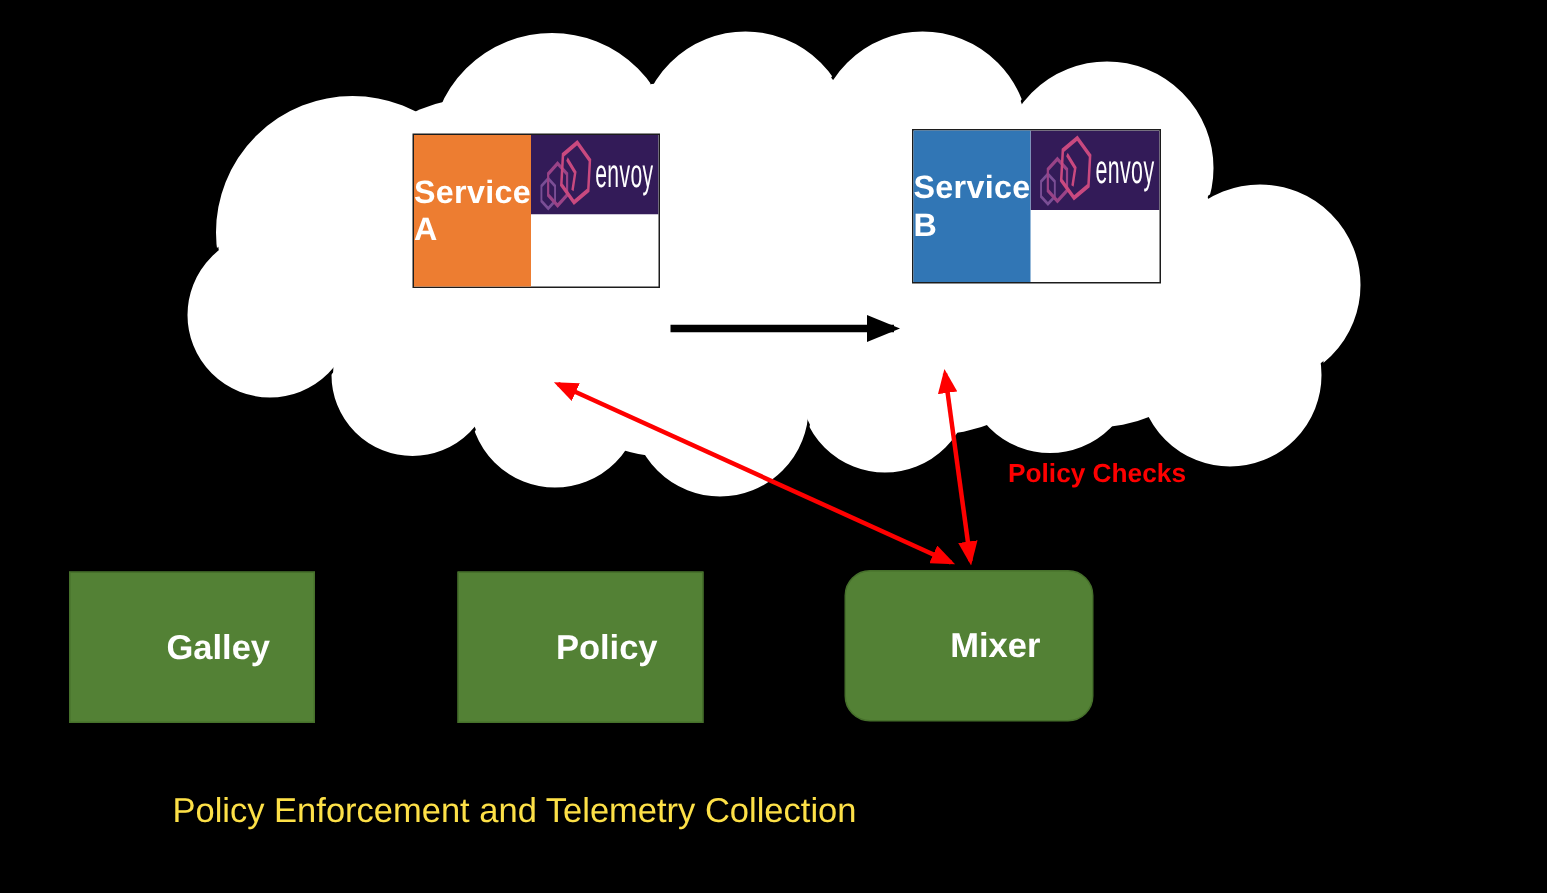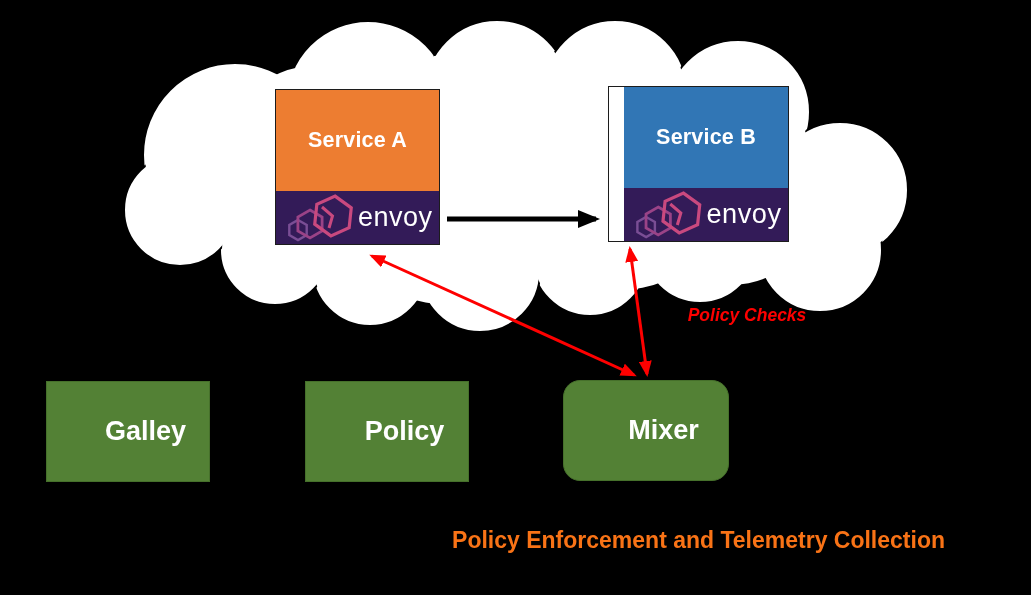--- a/index.html
+++ b/index.html
@@ -1,38 +1,38 @@
 <!DOCTYPE html>
 <html><head>
 <meta charset="utf-8">
 <style>
   html,body{margin:0;padding:0;background:#000;}
   .stage{
     position:relative;width:1031px;height:595px;background:#000;overflow:hidden;
     font-family:"Liberation Sans",sans-serif;
   }
   .stage svg.layer{position:absolute;left:0;top:0;}
-  .svc-group{position:absolute;display:flex;flex-direction:column;border:1px solid #1c1c1c;justify-content:space-between;}
+  .svc-group{position:absolute;display:flex;flex-direction:row;border:1px solid #1c1c1c;justify-content:space-between;}
   .svc-header{display:flex;align-items:center;justify-content:center;height:101px;}
   .svc-header.svc-a{background:#ED7D31;}
   .svc-header.svc-b{background:#3176B5;}
   .svc-label{color:#fff;font-weight:bold;font-size:21.5px;letter-spacing:.2px;}
   .envoy-band{height:53px;}
   .green-box{
     position:absolute;display:flex;align-items:center;justify-content:center;
     background:#538135;border:1px solid #46702b;
   }
-  .green-label{color:#fff;font-weight:bold;font-size:27px;margin-left:35px;}
+  .green-label{color:#fff;font-weight:bold;font-size:23px;margin-left:35px;}
   .policy-note{
-    position:absolute;left:672px;top:302px;width:150px;text-align:center;
-    color:#FE0000;font-weight:bold;font-size:17.5px;line-height:26px;font-style:italic;
+    position:absolute;left:672px;top:302px;width:150px;text-align:left;
+    color:#FE0000;font-weight:bold;font-size:17.5px;line-height:26px;
   }
   .caption{
-    position:absolute;left:115px;top:527px;width:830px;text-align:right;
-    color:#f97316;font-weight:bold;font-size:23px;
+    position:absolute;left:115px;top:527px;width:830px;text-align:left;
+    color:#fde047;font-weight:normal;font-size:23px;
   }
 </style>
 </head>
 <body>
 
 <div class="stage">
 
   <svg class="layer" width="1031" height="595" viewBox="0 0 1031 595">
     <defs>
       <marker id="bh" markerUnits="userSpaceOnUse" markerWidth="22" markerHeight="18" refX="18" refY="9" orient="auto">
@@ -95,21 +95,21 @@
       <g fill="none">
         <polygon points="22,29 30.7,34 30.7,44 22,49 13.3,44 13.3,34" stroke="#7A4E95" stroke-width="2.4"></polygon>
         <polygon points="34,19 46.1,26 46.1,40 34,47 21.9,40 21.9,26" stroke="#9A4387" stroke-width="2.8"></polygon>
         <polygon points="57,5 74.3,15 74.3,35 57,45 39.7,35 39.7,15" stroke="#C9497F" stroke-width="3.2" transform="rotate(6 57 25)"></polygon>
         <polyline points="46,16 56.5,25 53,37" stroke="#C9497F" stroke-width="3"></polyline>
       </g>
       <text x="82" y="35" font-size="27" fill="#FFFFFF" font-family="Liberation Sans, sans-serif" letter-spacing="0.5">envoy</text>
     </svg>
   </div>
 
-  <div class="svc-group" style="left:608px;top:86px;width:164px;padding-left:15px;">
+  <div class="svc-group" style="left:608px;top:86px;width:164px;">
     <div class="svc-header svc-b">
       <span class="svc-label">Service B</span>
     </div>
     <svg class="envoy-band" width="164" height="53" viewBox="0 0 163 53" preserveAspectRatio="none">
       <rect x="0" y="0" width="163" height="53" fill="#331B58"></rect>
       <g fill="none">
         <polygon points="22,29 30.7,34 30.7,44 22,49 13.3,44 13.3,34" stroke="#7A4E95" stroke-width="2.4"></polygon>
         <polygon points="34,19 46.1,26 46.1,40 34,47 21.9,40 21.9,26" stroke="#9A4387" stroke-width="2.8"></polygon>
         <polygon points="57,5 74.3,15 74.3,35 57,45 39.7,35 39.7,15" stroke="#C9497F" stroke-width="3.2" transform="rotate(6 57 25)"></polygon>
         <polyline points="46,16 56.5,25 53,37" stroke="#C9497F" stroke-width="3"></polyline>

